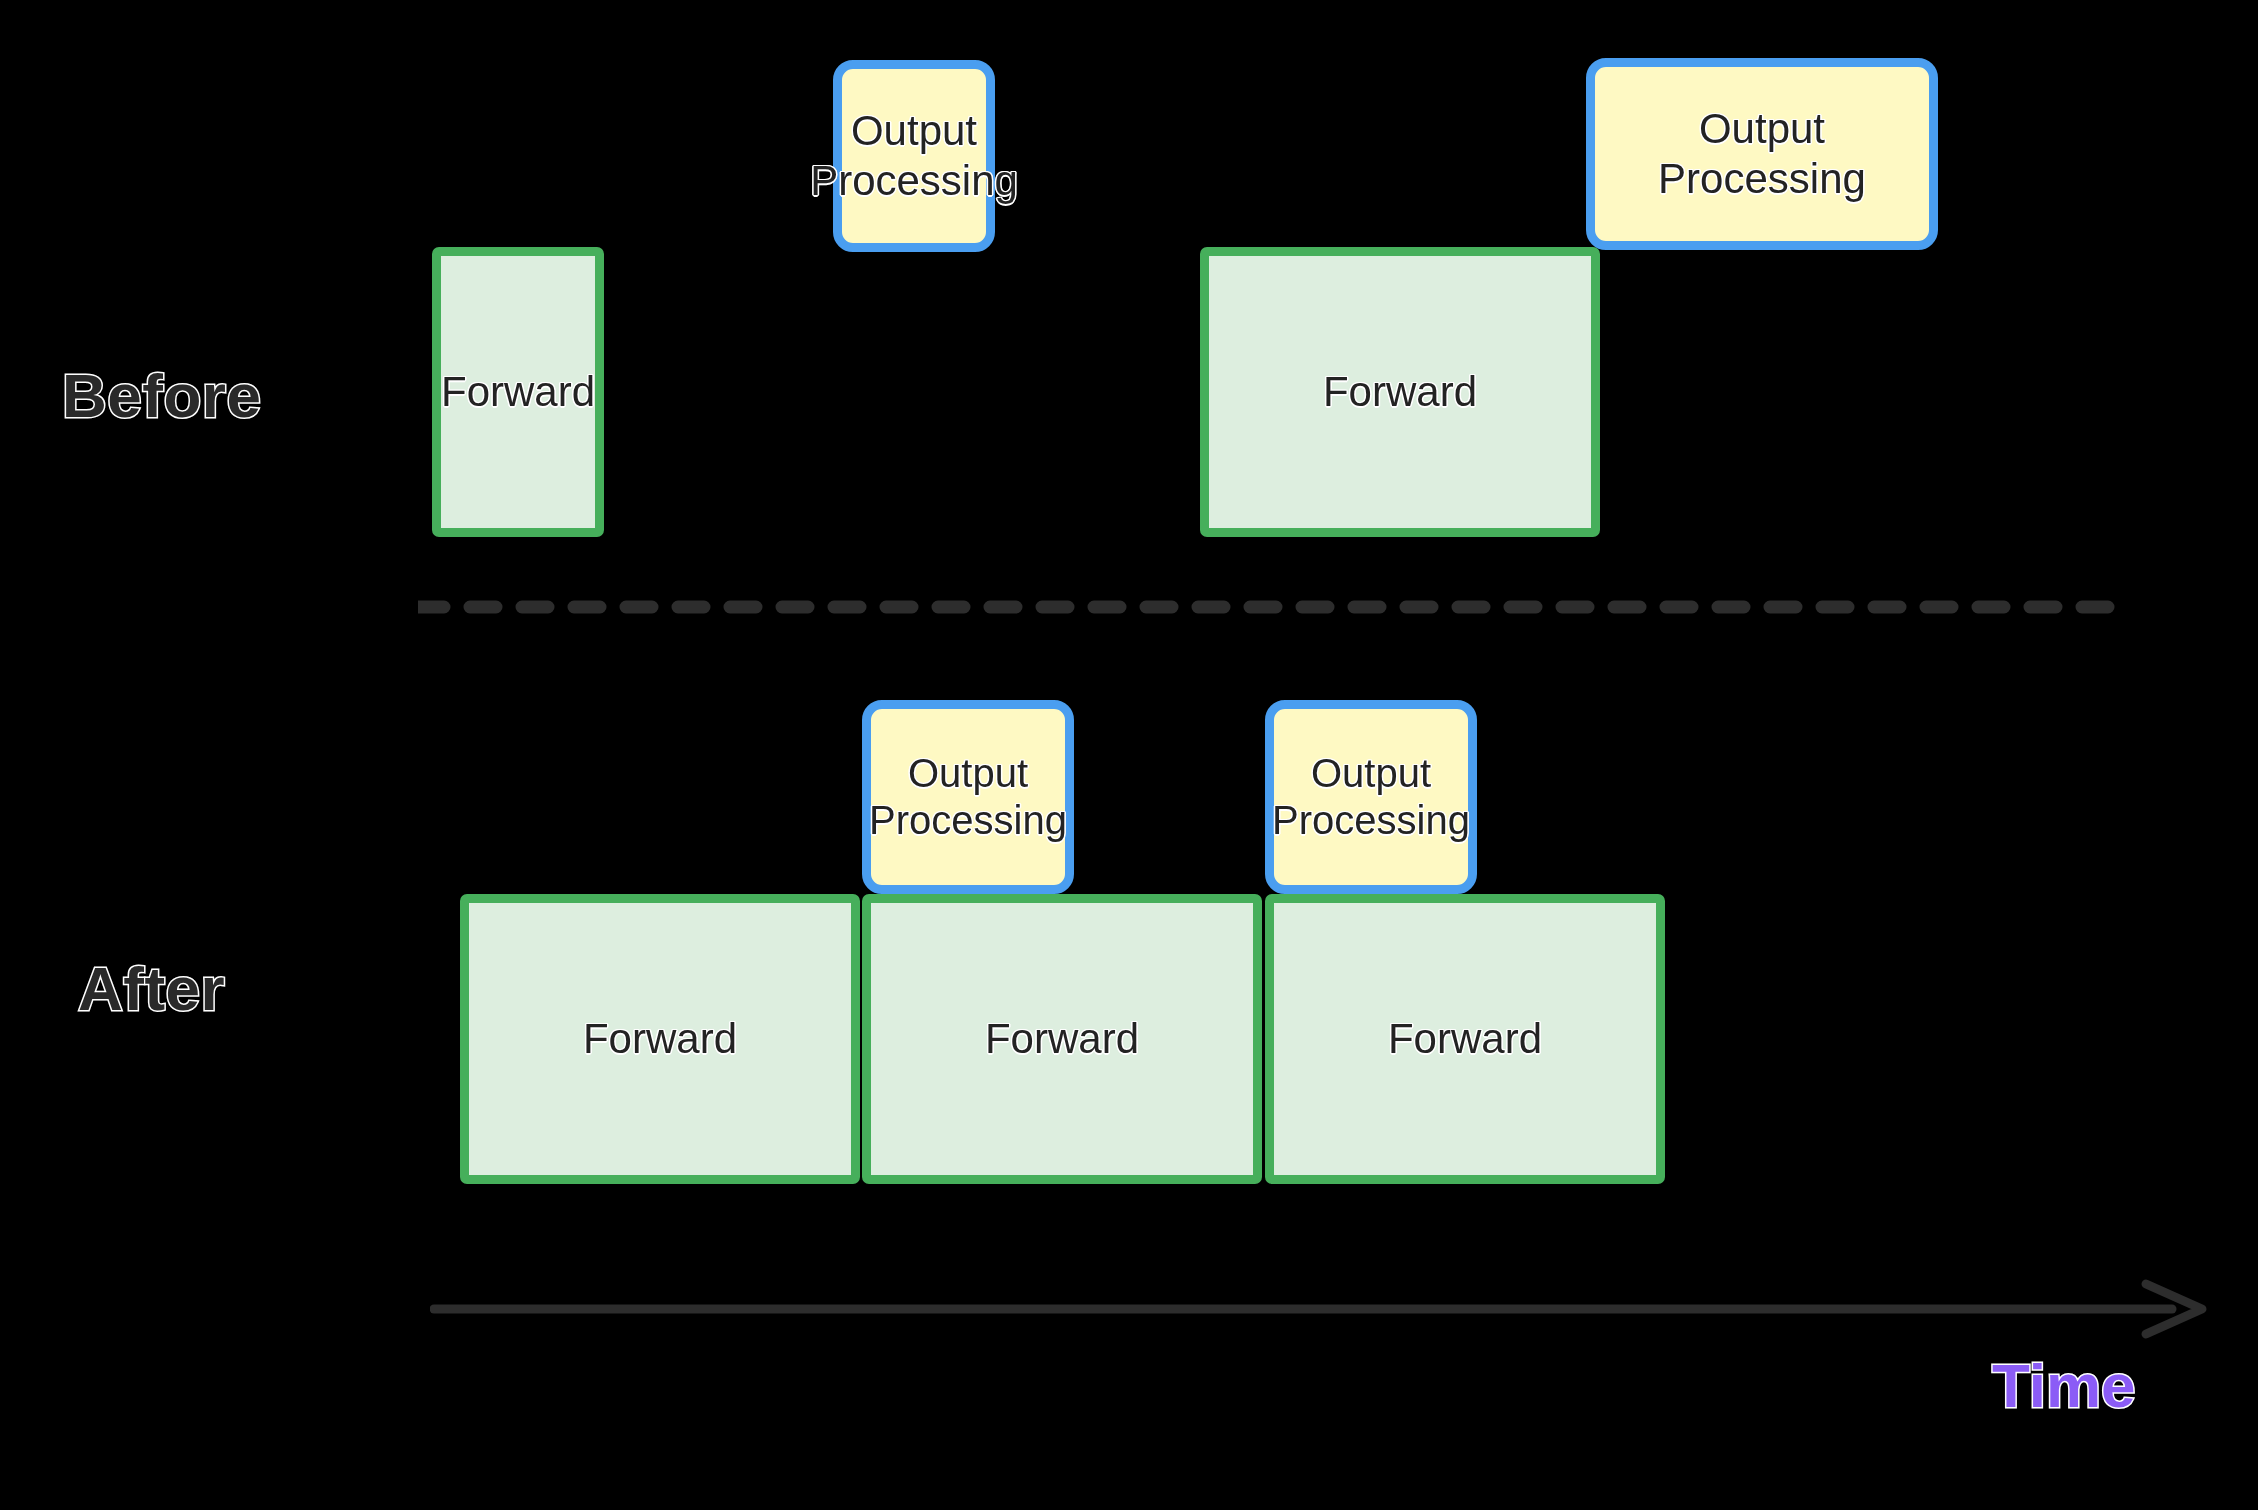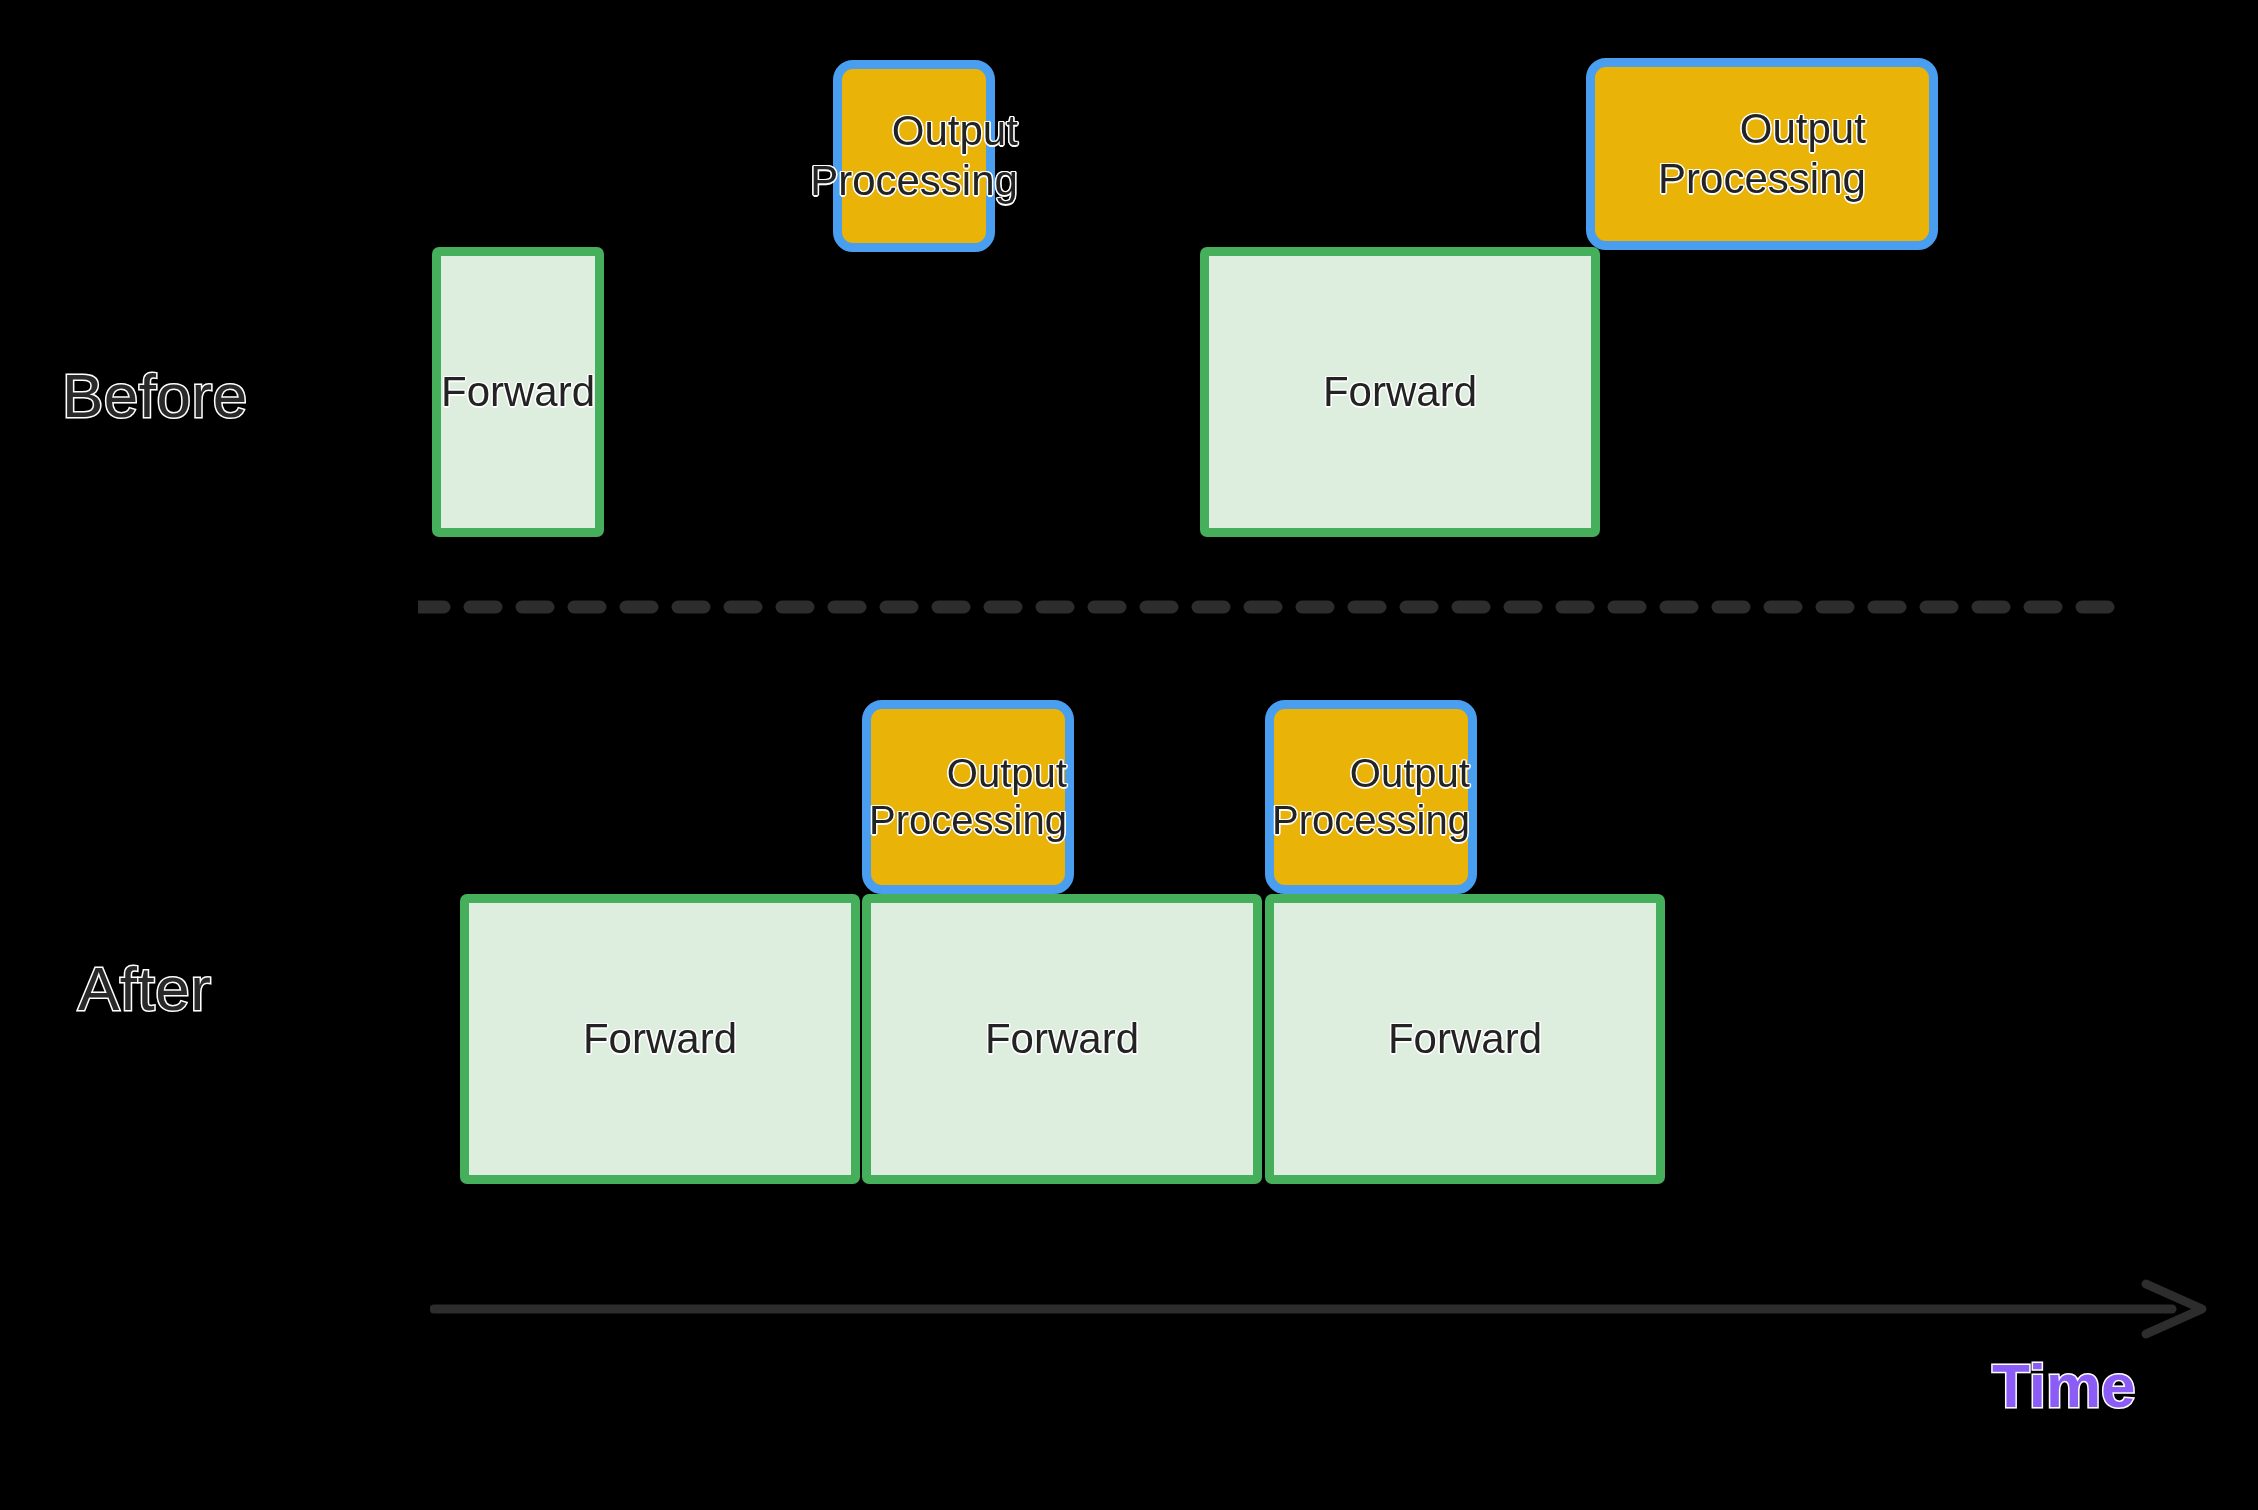--- a/index.html
+++ b/index.html
@@ -17,21 +17,21 @@
     position: relative;
     width: 2258px;
     height: 1510px;
     background: #000000;
   }
 
   
   .row-label {
     position: absolute;
     font-size: 62px;
-    font-weight: 400;
+    font-weight: 700;
     color: #2a2a2a;
     letter-spacing: 0.5px;
     -webkit-text-stroke: 3px #ffffff;
     paint-order: stroke fill;
     white-space: nowrap;
     line-height: 1;
   }
   #label-before { left: 62px; top: 365px; }
   #label-after  { left: 78px; top: 958px; text-align: center; }
 
@@ -64,24 +64,23 @@
        1.5px 0 0 #fff, -1.5px 0 0 #fff,
        0 1.5px 0 #fff, 0 -1.5px 0 #fff,
        1px 1px 0 #fff, -1px -1px 0 #fff,
        1px -1px 0 #fff, -1px 1px 0 #fff;
   }
   .block-forward {
     background: #ddeedf;
     border: 9px solid #46af5b;
   }
   .block-output {
-    background: #eab308;
+    background: #fef9c3;
     border: 9px solid #4a9ef0;
     border-radius: 20px;
-    text-align: right;
   }
   .block-label { display: block; }
 
   
   #divider {
     position: absolute;
     left: 418px;
     top: 600px;
     width: 1712px;
     height: 14px;

